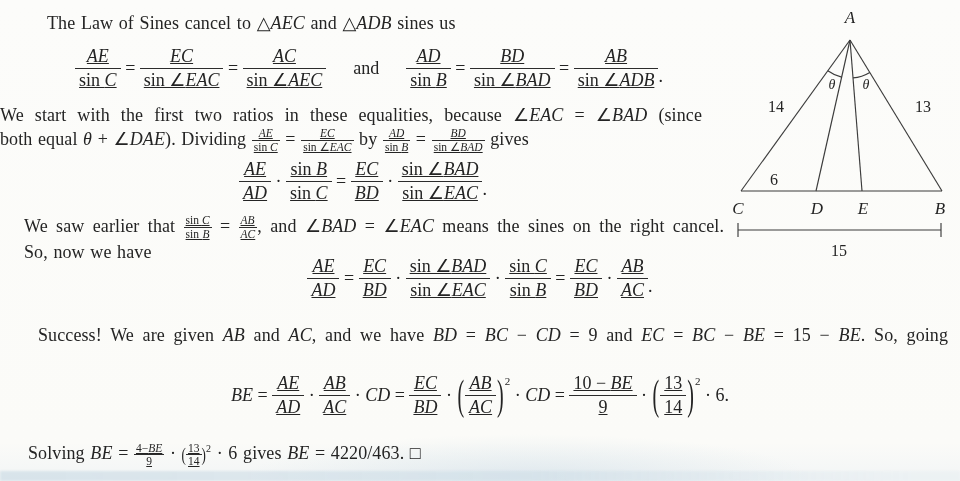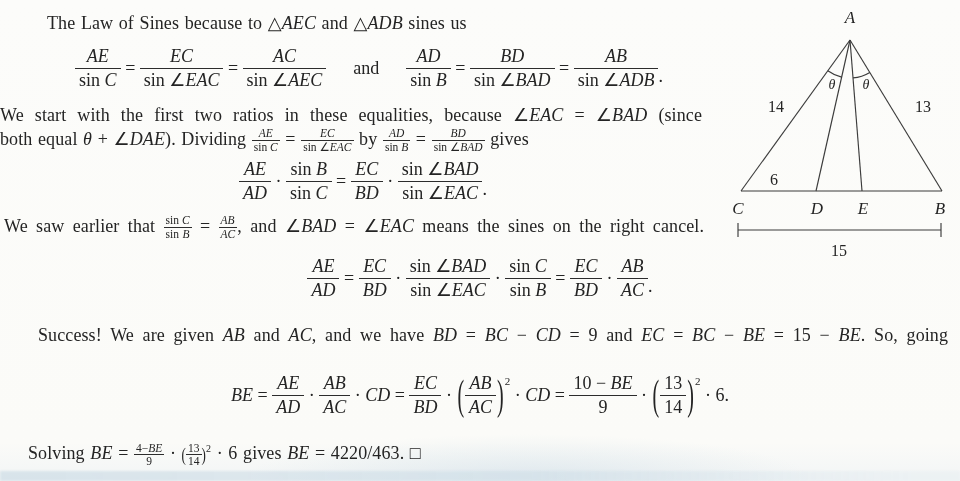--- a/index.html
+++ b/index.html
@@ -8,34 +8,34 @@
   #page{position:absolute;inset:0;
         background:
           radial-gradient(ellipse 400px 60px at 55% 99%, rgba(186,208,222,.35), rgba(186,208,222,0) 70%),
           linear-gradient(180deg,#fcfcfa 0%,#fbfbf8 92%,#f2f5f6 100%);}
   .para{position:absolute;font-size:18px;line-height:23px;letter-spacing:.1px;word-spacing:1px;}
   .pline{white-space:nowrap;}
   .pline.j{text-align:justify;text-align-last:justify;}
   #p1{left:10px;top:12px;width:702px;}
   #p1 .pline{text-indent:37px;}
   #p2{left:0;top:104px;width:702px;}
-  #p3{left:4px;top:214px;width:700px;}
+  #p3{left:24px;top:214px;width:700px;}
   #p4{left:10px;top:324px;width:938px;}
   #p4 .pline:first-child{text-indent:28px;}
   #p5{left:0;top:437px;width:760px;margin-left:28px;}
   .it{font-style:italic;}
   .rm{font-style:normal;}
   .eqrow{position:absolute;display:flex;align-items:center;justify-content:center;
          font-size:18px;line-height:1.15;}
   .eqrow span{white-space:pre;}
   #e1{left:14px;top:46px;width:710px;}
   #e2{left:10px;top:159px;width:706px;}
   #e3{left:0;top:256px;width:960px;}
   #e4{left:0;top:373px;width:960px;}
-  .frac{display:inline-block;text-align:center;}
+  .frac{display:inline-block;text-align:center;text-decoration:underline;}
   .frac .fn{display:block;border-bottom:1.3px solid #2c2c2c;padding:0 4px 1px;}
   .frac .fd{display:block;padding:1px 4px 0;}
   .para .frac{vertical-align:middle;font-size:11.5px;line-height:1.12;letter-spacing:0;word-spacing:0;}
   .para .frac .fn{padding:0 2px 0;border-bottom:1px solid #2c2c2c;}
   .para .frac .fd{padding:0 2px;}
   .sup{font-size:11px;}
   .eqrow > .sup{align-self:flex-start;margin-top:2px;}
   .para .sup{font-size:10px;vertical-align:7px;}
   .eqrow .dot{align-self:flex-end;padding-bottom:4px;}
   .pgroup{display:inline-flex;align-items:center;vertical-align:middle;}
@@ -51,21 +51,21 @@
   #band{position:absolute;left:0;bottom:0;width:100%;height:10px;
         background:linear-gradient(90deg,rgba(185,207,221,.45) 5%,rgba(200,218,229,.4) 55%,rgba(214,227,235,.22) 95%);
         filter:blur(1px);}
 </style>
 </head>
 <body>
 
 <div id="page">
 
   <div id="p1" class="para">
-      <div class="pline"><span class="rm">The Law of Sines because to </span><span class="rm">△</span><span class="it">AEC</span><span class="rm"> and </span><span class="rm">△</span><span class="it">ADB</span><span class="rm"> sines us</span></div>
+      <div class="pline"><span class="rm">The Law of Sines cancel to </span><span class="rm">△</span><span class="it">AEC</span><span class="rm"> and </span><span class="rm">△</span><span class="it">ADB</span><span class="rm"> sines us</span></div>
     </div>
 
   <div id="e1" class="eqrow">
       <span class="frac"><span class="fn"><span class="it">AE</span></span><span class="fd"><span class="rm">sin </span><span class="it">C</span></span></span>
       <span class="rm"> = </span>
       <span class="frac"><span class="fn"><span class="it">EC</span></span><span class="fd"><span class="rm">sin ∠</span><span class="it">EAC</span></span></span>
       <span class="rm"> = </span>
       <span class="frac"><span class="fn"><span class="it">AC</span></span><span class="fd"><span class="rm">sin ∠</span><span class="it">AEC</span></span></span>
       <span class="rm">      and      </span>
       <span class="frac"><span class="fn"><span class="it">AD</span></span><span class="fd"><span class="rm">sin </span><span class="it">B</span></span></span>
@@ -87,20 +87,21 @@
       <span class="frac"><span class="fn"><span class="rm">sin </span><span class="it">B</span></span><span class="fd"><span class="rm">sin </span><span class="it">C</span></span></span>
       <span class="rm"> = </span>
       <span class="frac"><span class="fn"><span class="it">EC</span></span><span class="fd"><span class="it">BD</span></span></span>
       <span class="rm"> · </span>
       <span class="frac"><span class="fn"><span class="rm">sin ∠</span><span class="it">BAD</span></span><span class="fd"><span class="rm">sin ∠</span><span class="it">EAC</span></span></span>
       <span class="rm dot">.</span>
     </div>
 
   <div id="p3" class="para">
       <div class="pline j"><span class="rm">We saw earlier that </span><span class="frac"><span class="fn"><span class="rm">sin </span><span class="it">C</span></span><span class="fd"><span class="rm">sin </span><span class="it">B</span></span></span><span class="rm"> = </span><span class="frac"><span class="fn"><span class="it">AB</span></span><span class="fd"><span class="it">AC</span></span></span><span class="rm">, and </span><span class="rm">∠</span><span class="it">BAD</span><span class="rm"> = </span><span class="rm">∠</span><span class="it">EAC</span><span class="rm"> means the sines on the right cancel.</span></div>
+      <div class="pline"><span class="rm">So, now we have</span></div>
     </div>
 
   <div id="e3" class="eqrow">
       <span class="frac"><span class="fn"><span class="it">AE</span></span><span class="fd"><span class="it">AD</span></span></span>
       <span class="rm"> = </span>
       <span class="frac"><span class="fn"><span class="it">EC</span></span><span class="fd"><span class="it">BD</span></span></span>
       <span class="rm"> · </span>
       <span class="frac"><span class="fn"><span class="rm">sin ∠</span><span class="it">BAD</span></span><span class="fd"><span class="rm">sin ∠</span><span class="it">EAC</span></span></span>
       <span class="rm"> · </span>
       <span class="frac"><span class="fn"><span class="rm">sin </span><span class="it">C</span></span><span class="fd"><span class="rm">sin </span><span class="it">B</span></span></span>

